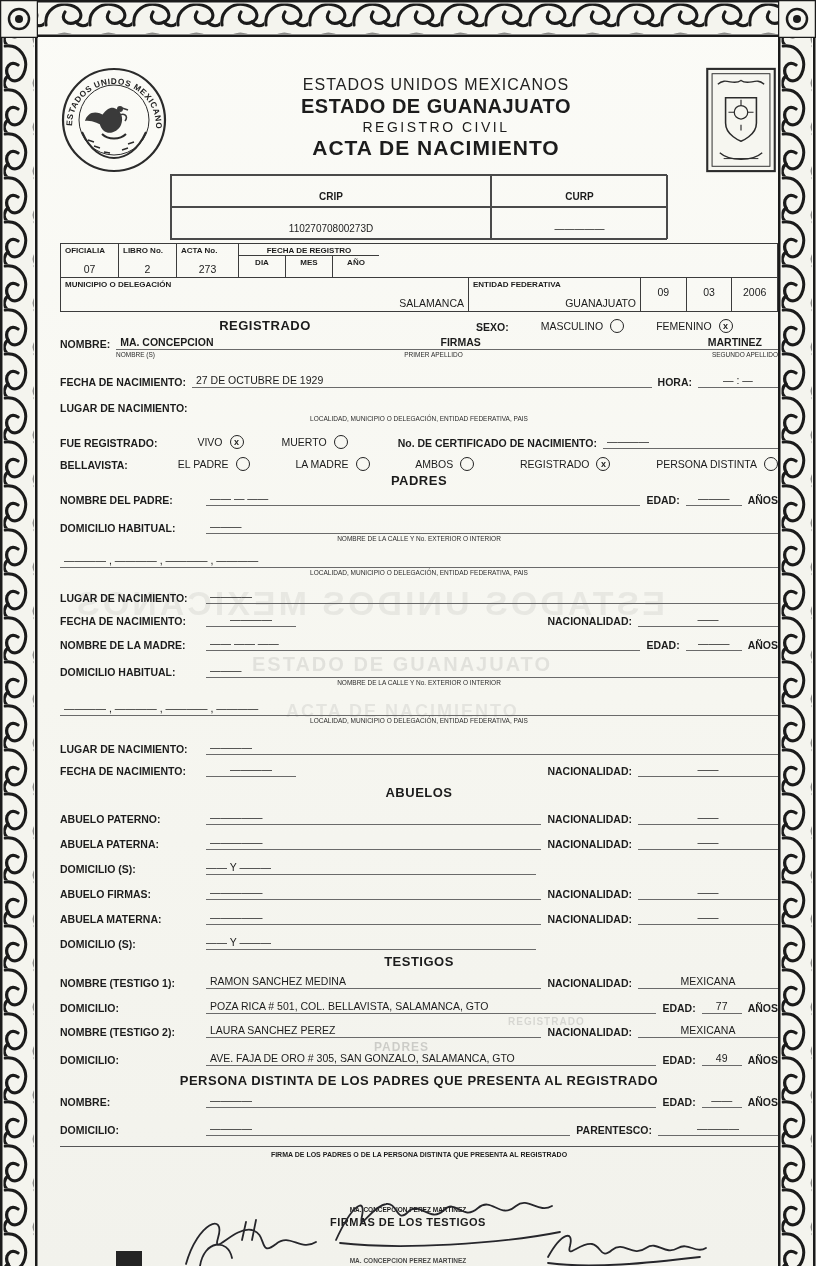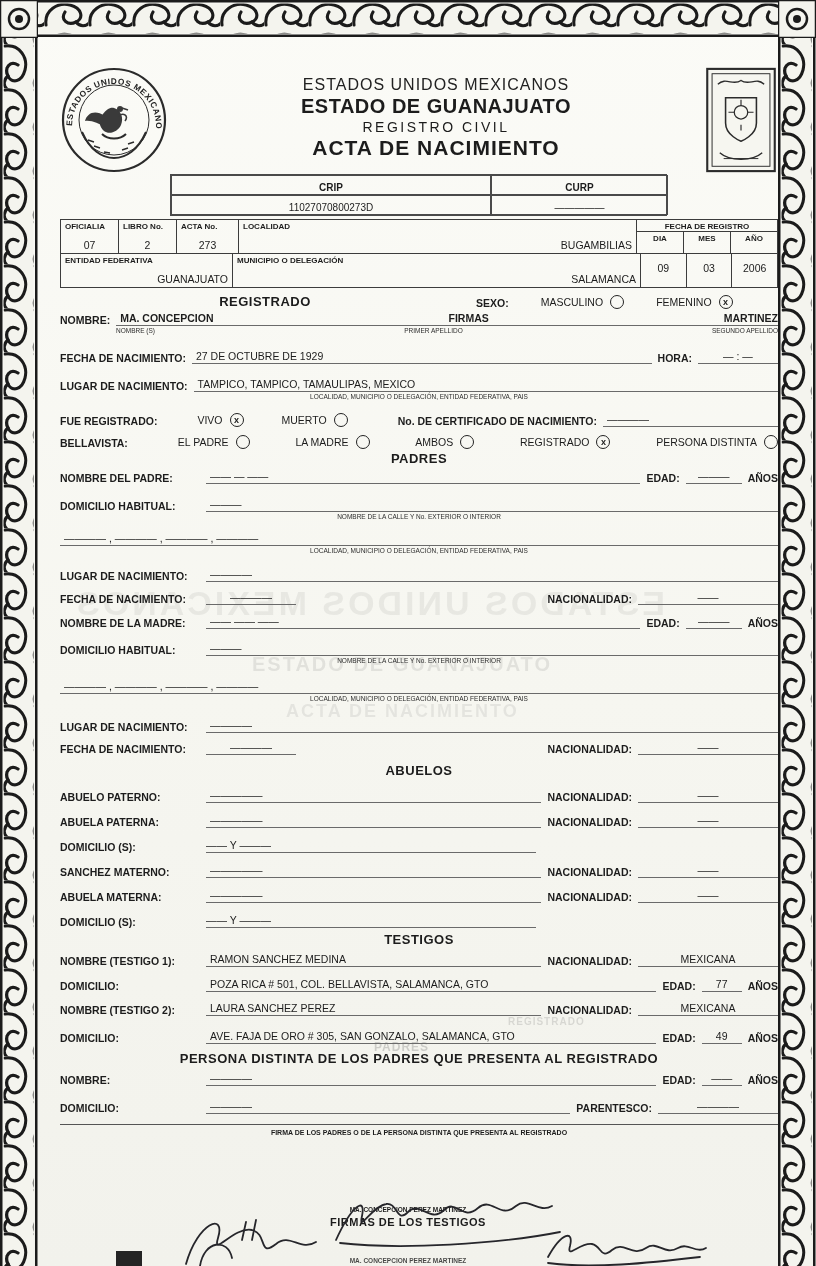--- a/index.html
+++ b/index.html
@@ -21,21 +21,21 @@
   .header { display:flex; align-items:flex-start; margin-top:24px; height:108px; }
   .titles { flex:1; text-align:center; padding-top:10px; }
   .t1 { font-size:16px; letter-spacing:1px; color:#222; }
   .t2 { font-size:20px; font-weight:bold; letter-spacing:0.5px; margin-top:1px; }
   .t3 { font-size:14px; letter-spacing:2.5px; margin-top:1px; }
   .t4 { font-size:21px; font-weight:bold; letter-spacing:1px; margin-top:1px; }
 
   
   .crip-table { display:grid; grid-template-columns:320px 177px; margin-left:110px; width:497px;
                 border:1px solid #4a4a4a; }
-  .ct-cell { border:0.5px solid #4a4a4a; text-align:center; font-size:10px; padding:6px 2px; height:20px; }
+  .ct-cell { border:0.5px solid #4a4a4a; text-align:center; font-size:10px; padding:15px 2px; height:20px; }
   .ct-h { font-weight:bold; }
 
   
   .reg-table { margin-top:3px; border:1.2px solid #3c3c3c; font-size:10.5px; }
   .rt-row { display:flex; }
   .rt-row.top { border-bottom:1px solid #3c3c3c; }
   .rt-cell { border-right:1px solid #3c3c3c; padding:2px 4px; height:33px;
              display:flex; flex-direction:column; justify-content:space-between; }
   .rt-cell:last-child { border-right:none; }
   .rt-lbl { font-size:8px; font-weight:bold; white-space:nowrap; }
@@ -74,21 +74,21 @@
   .sec-title { text-align:center; font-weight:bold; font-size:13px; letter-spacing:0.5px; }
 
   .opt { display:inline-flex; align-items:center; gap:7px; white-space:nowrap; }
   .circ { width:14px; height:14px; border:1.4px solid #232323; border-radius:50%;
           display:inline-flex; align-items:center; justify-content:center;
           font-size:9px; font-weight:bold; line-height:1; }
   .opts { display:flex; flex:1; justify-content:space-between; margin-left:44px; }
 
   .sexo-row .half { width:410px; }
   .nameline { flex:1; display:flex; justify-content:space-between;
-              border-bottom:1px solid #6a6a6a; padding:0 0 1px 4px; }
+              border-bottom:1px solid #6a6a6a; padding:0 16px 1px 4px; }
   .nameline .n3 { font-weight:bold; }
 
   .divider { border-top:1px solid #555; margin-top:10px; }
   .firma-caption { text-align:center; font-size:7px; font-weight:bold; margin-top:4px; }
 
   
   .mt2{margin-top:2px}.mt3{margin-top:3px}.mt4{margin-top:4px}.mt6{margin-top:6px}
   .mt7{margin-top:7px}.mt8{margin-top:8px}.mt9{margin-top:9px}.mt10{margin-top:10px}
   .mt11{margin-top:11px}.mt12{margin-top:12px}.mt13{margin-top:13px}.mt14{margin-top:14px}
   .mt16{margin-top:16px}.mt17{margin-top:17px}
@@ -221,41 +221,37 @@
           <div class="rt-val ctr">07</div>
         </div>
         <div class="rt-cell c-lib">
           <div class="rt-lbl">LIBRO No.</div>
           <div class="rt-val ctr">2</div>
         </div>
         <div class="rt-cell c-acta">
           <div class="rt-lbl">ACTA No.</div>
           <div class="rt-val ctr">273</div>
         </div>
-        <div class="rt-cell c-loc">
-          <div class="rt-lbl">LOCALIDAD</div>
-          <div class="rt-val rgt">BUGAMBILIAS</div>
-        </div>
         <div class="rt-cell c-fr">
           <div class="fr-title">FECHA DE REGISTRO</div>
           <div class="fr-cols">
             <span>DIA</span>
             <span>MES</span>
             <span>AÑO</span>
           </div>
         </div>
       </div>
       <div class="rt-row">
+        <div class="rt-cell c-mun">
+          <div class="rt-lbl">MUNICIPIO O DELEGACIÓN</div>
+          <div class="rt-val rgt">SALAMANCA</div>
+        </div>
         <div class="rt-cell c-ent">
           <div class="rt-lbl">ENTIDAD FEDERATIVA</div>
           <div class="rt-val rgt">GUANAJUATO</div>
-        </div>
-        <div class="rt-cell c-mun">
-          <div class="rt-lbl">MUNICIPIO O DELEGACIÓN</div>
-          <div class="rt-val rgt">SALAMANCA</div>
         </div>
         <div class="rt-cell c-fr c-frv">
           <div class="fr-vals">
             <span>09</span>
             <span>03</span>
             <span>2006</span>
           </div>
         </div>
       </div>
     </div>
@@ -289,21 +285,20 @@
 
     <div class="frow mt16">
       <span class="lbl">FECHA DE NACIMIENTO:</span>
       <span class="val fill">27 DE OCTUBRE DE 1929</span>
       <span class="lbl">HORA:</span>
       <span class="val uline w80">— : —</span>
     </div>
 
     <div class="frow mt14">
       <span class="lbl">LUGAR DE NACIMIENTO:</span>
-      <span class="val fill">TAMPICO, TAMPICO, TAMAULIPAS, MEXICO</span>
     </div>
     <div class="sub">LOCALIDAD, MUNICIPIO O DELEGACIÓN, ENTIDAD FEDERATIVA, PAIS</div>
 
     <div class="frow mt13">
       <span class="lbl">FUE REGISTRADO:</span>
       <span class="opt" style="margin-left:34px">
         <span>VIVO</span>
         <span class="circ">x</span>
       </span>
       <span class="opt" style="margin-left:32px">
@@ -419,21 +414,21 @@
       <span class="val fill">—————</span>
       <span class="lbl">NACIONALIDAD:</span>
       <span class="val uline w140c">——</span>
     </div>
     <div class="frow mt11">
       <span class="lbl lw140">DOMICILIO (S):</span>
       <span class="val uline" style="width:330px">—— Y ———</span>
       <span class="spacer"></span>
     </div>
     <div class="frow mt11">
-      <span class="lbl lw140">SANCHEZ MATERNO:</span>
+      <span class="lbl lw140">ABUELO FIRMAS:</span>
       <span class="val fill">—————</span>
       <span class="lbl">NACIONALIDAD:</span>
       <span class="val uline w140c">——</span>
     </div>
     <div class="frow mt11">
       <span class="lbl lw140">ABUELA MATERNA:</span>
       <span class="val fill">—————</span>
       <span class="lbl">NACIONALIDAD:</span>
       <span class="val uline w140c">——</span>
     </div>

